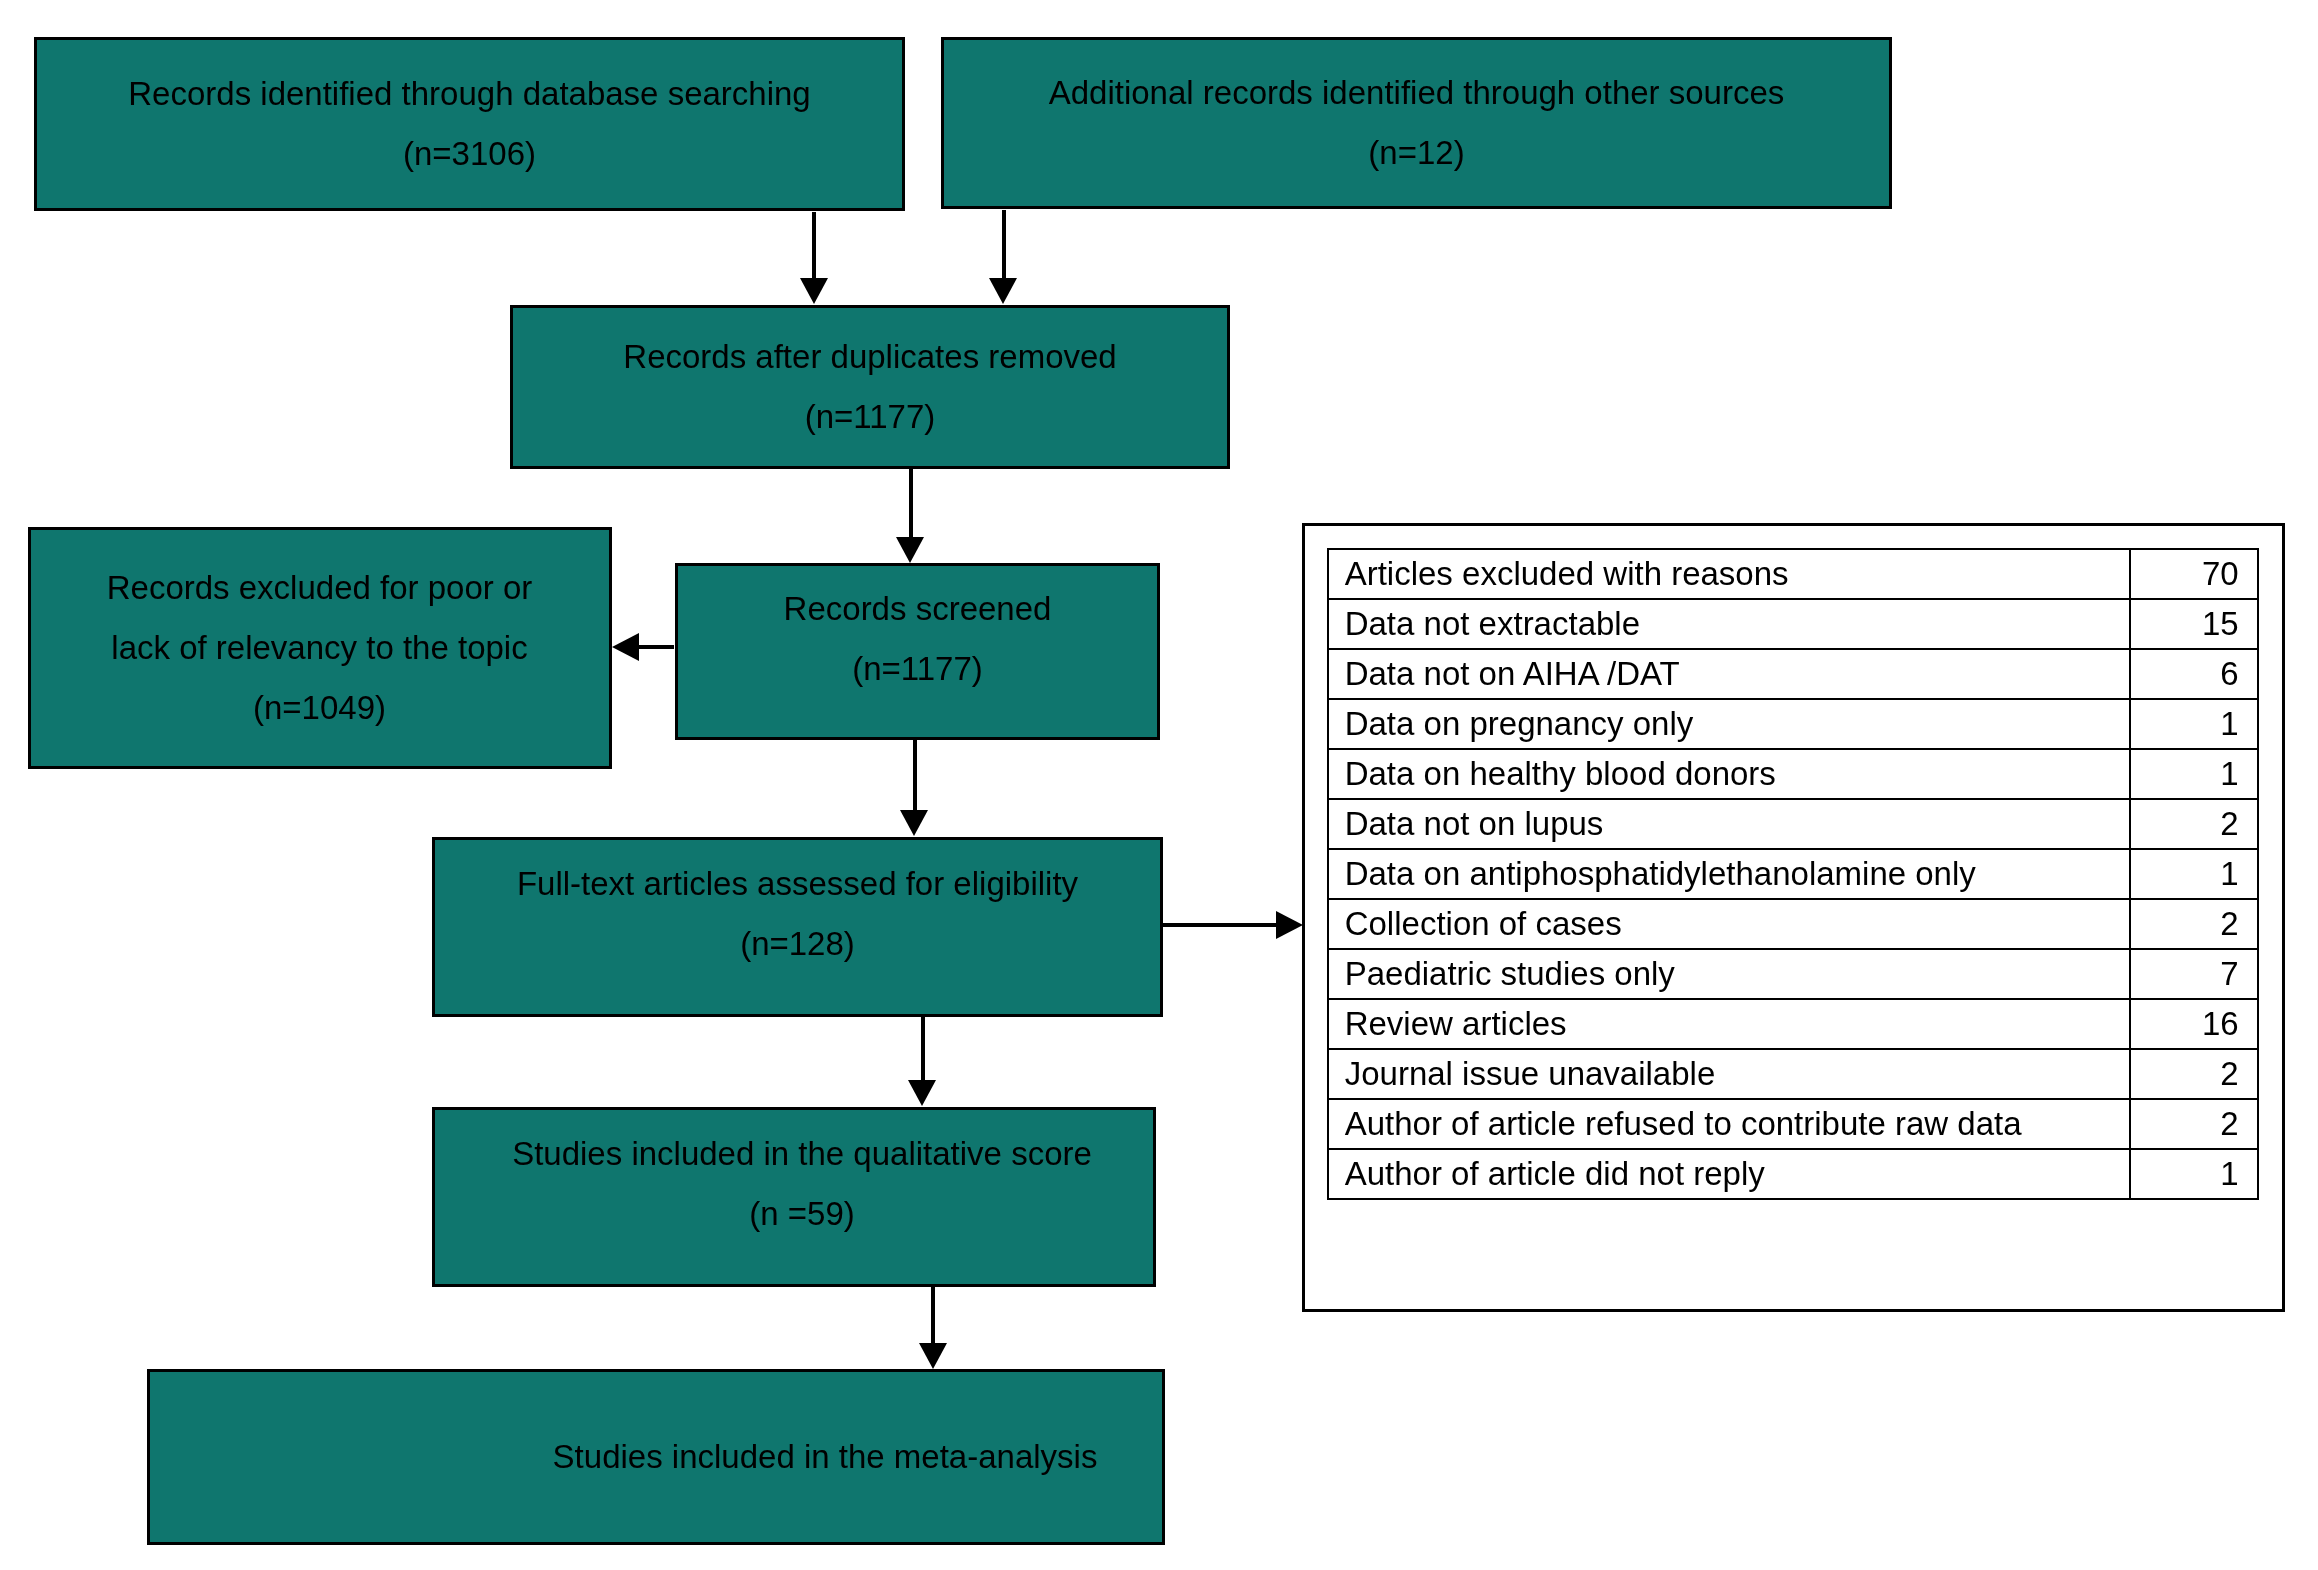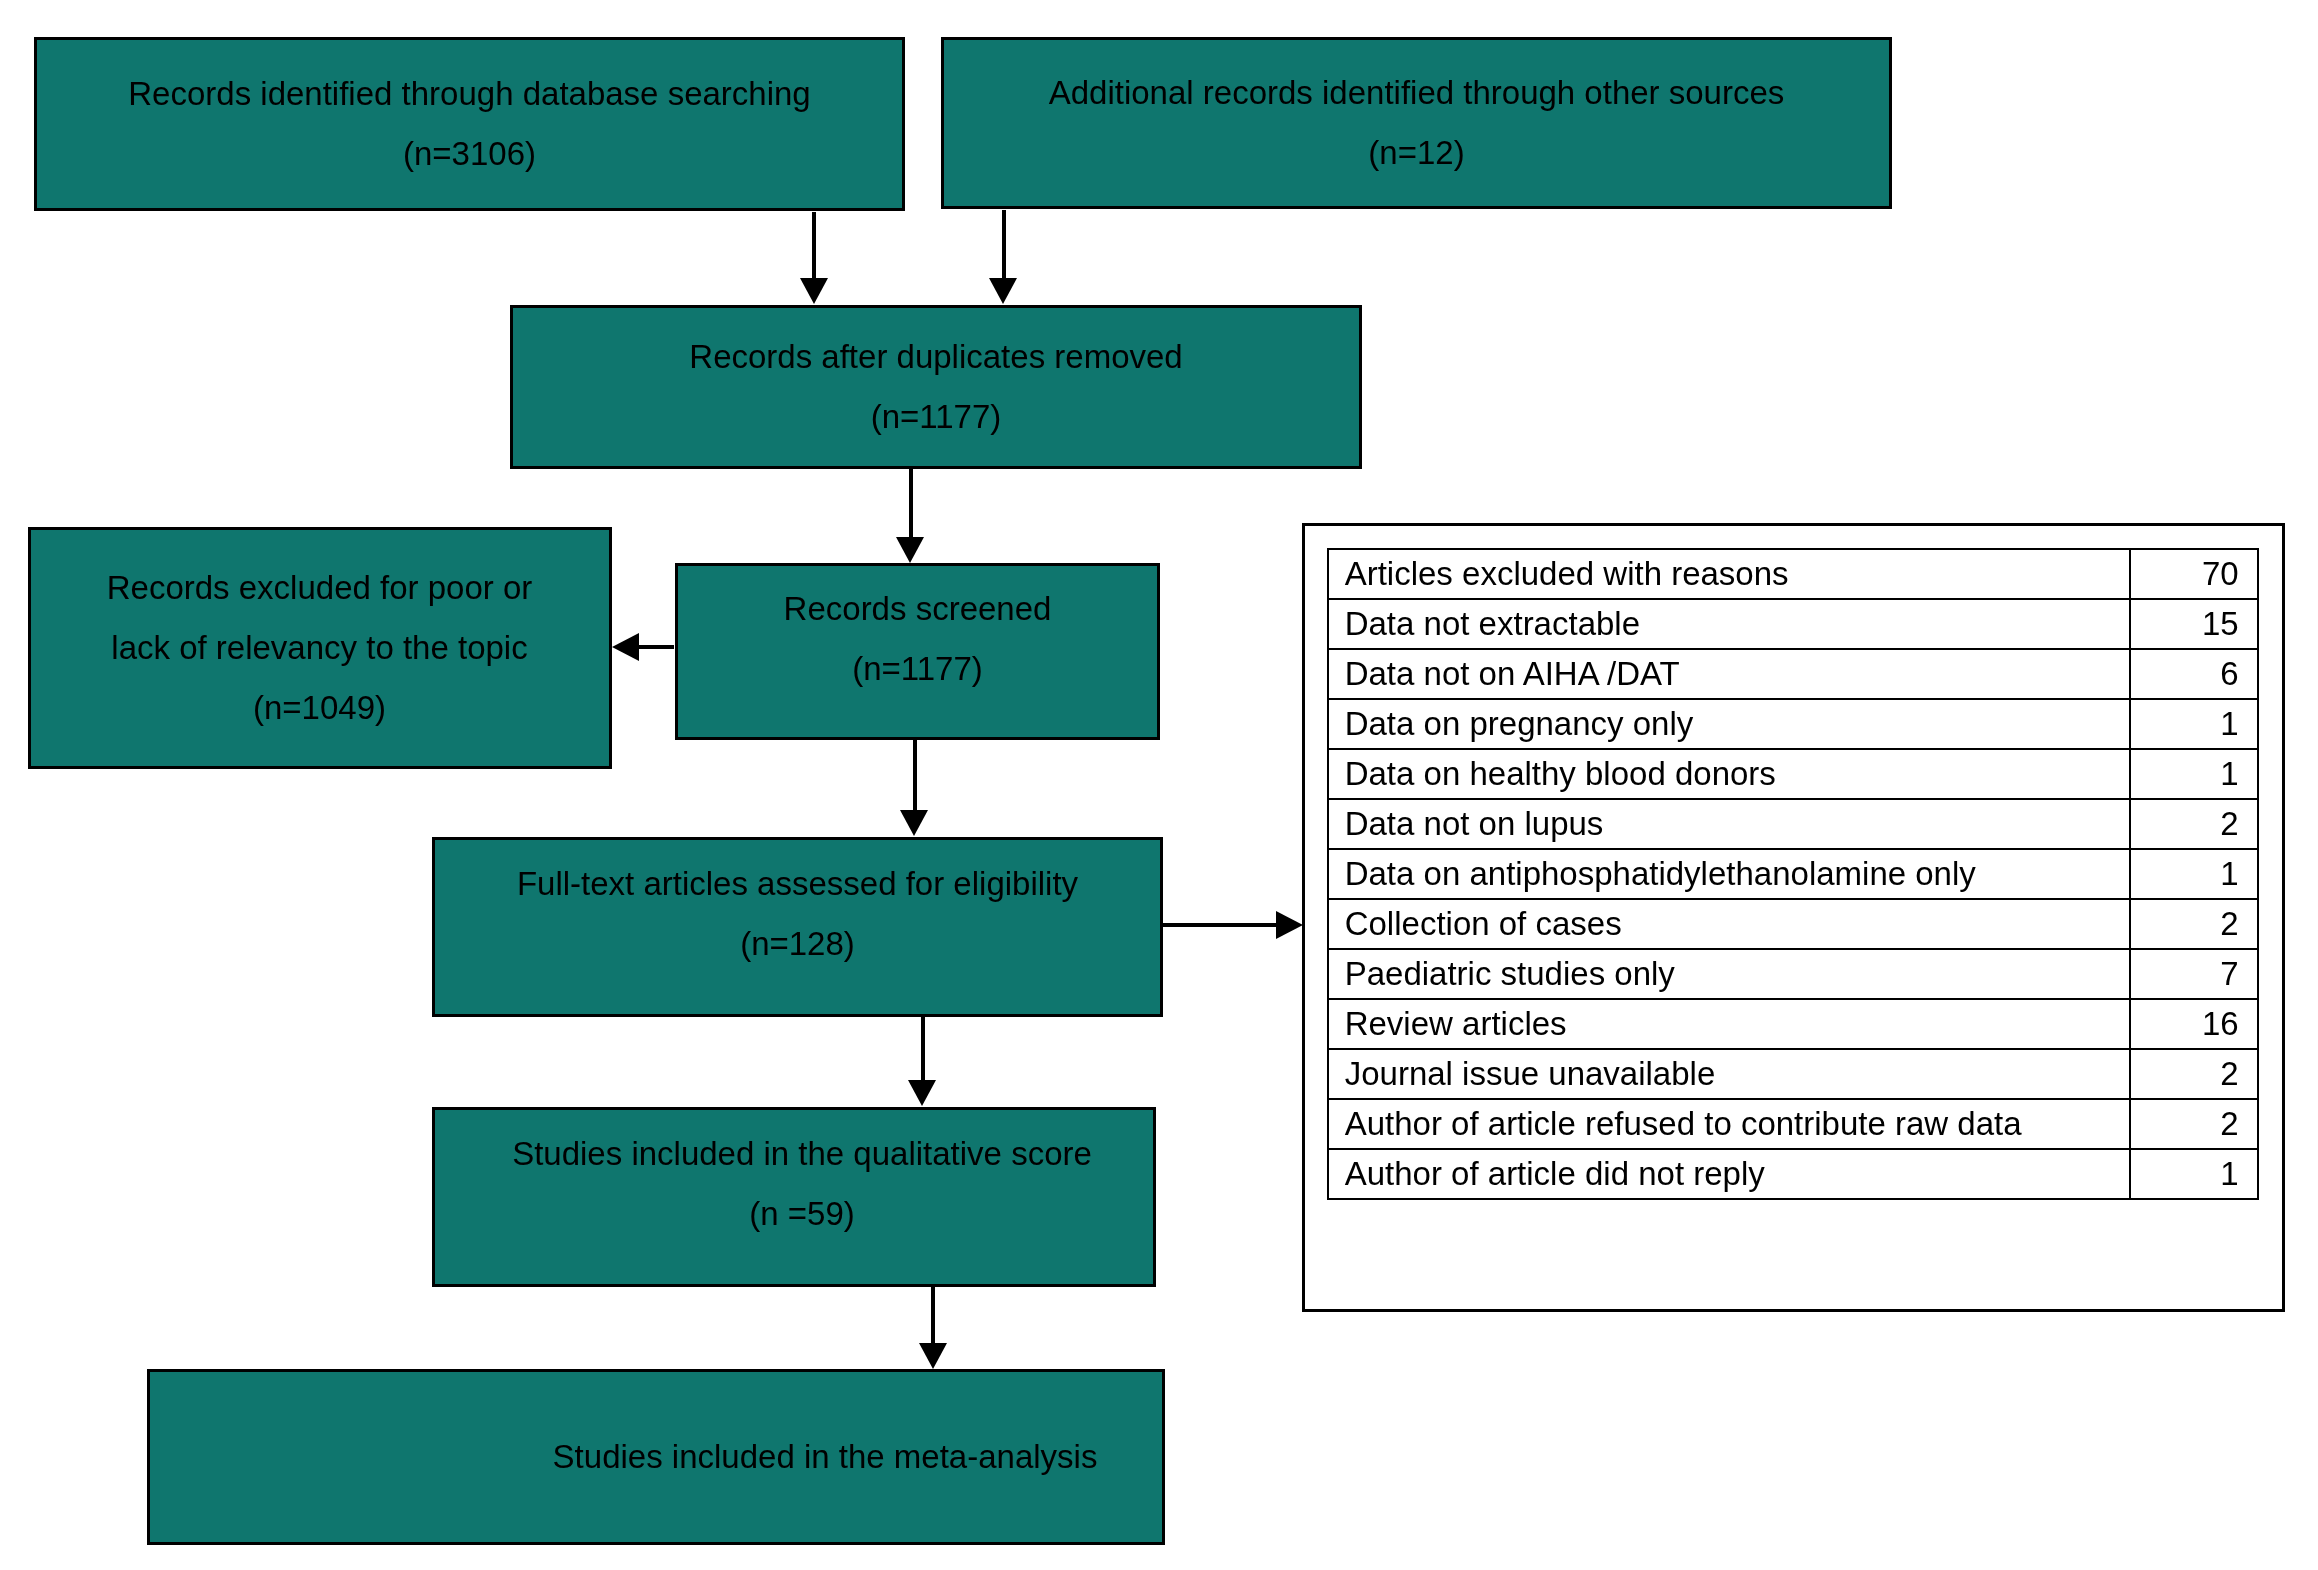--- a/index.html
+++ b/index.html
@@ -106,21 +106,21 @@
   <div class="box" id="box-identified" style="left:34px; top:37px; width:871px; height:174px;">
     <div class="bline">Records identified through database searching</div>
     <div class="bline">(n=3106)</div>
   </div>
 
   <div class="box" id="box-additional" style="left:941px; top:37px; width:951px; height:172px;">
     <div class="bline">Additional records identified through other sources</div>
     <div class="bline">(n=12)</div>
   </div>
 
-  <div class="box" id="box-duplicates" style="left:510px; top:305px; width:852px; height:164px;">
+  <div class="box" id="box-duplicates" style="left:510px; top:305px; width:720px; height:164px;">
     <div class="bline">Records after duplicates removed</div>
     <div class="bline">(n=1177)</div>
   </div>
 
   <div class="box" id="box-excluded" style="left:27.5px; top:527px; width:584px; height:242px;">
     <div class="bline">Records excluded for poor or</div>
     <div class="bline">lack of relevancy to the topic</div>
     <div class="bline">(n=1049)</div>
   </div>
 

